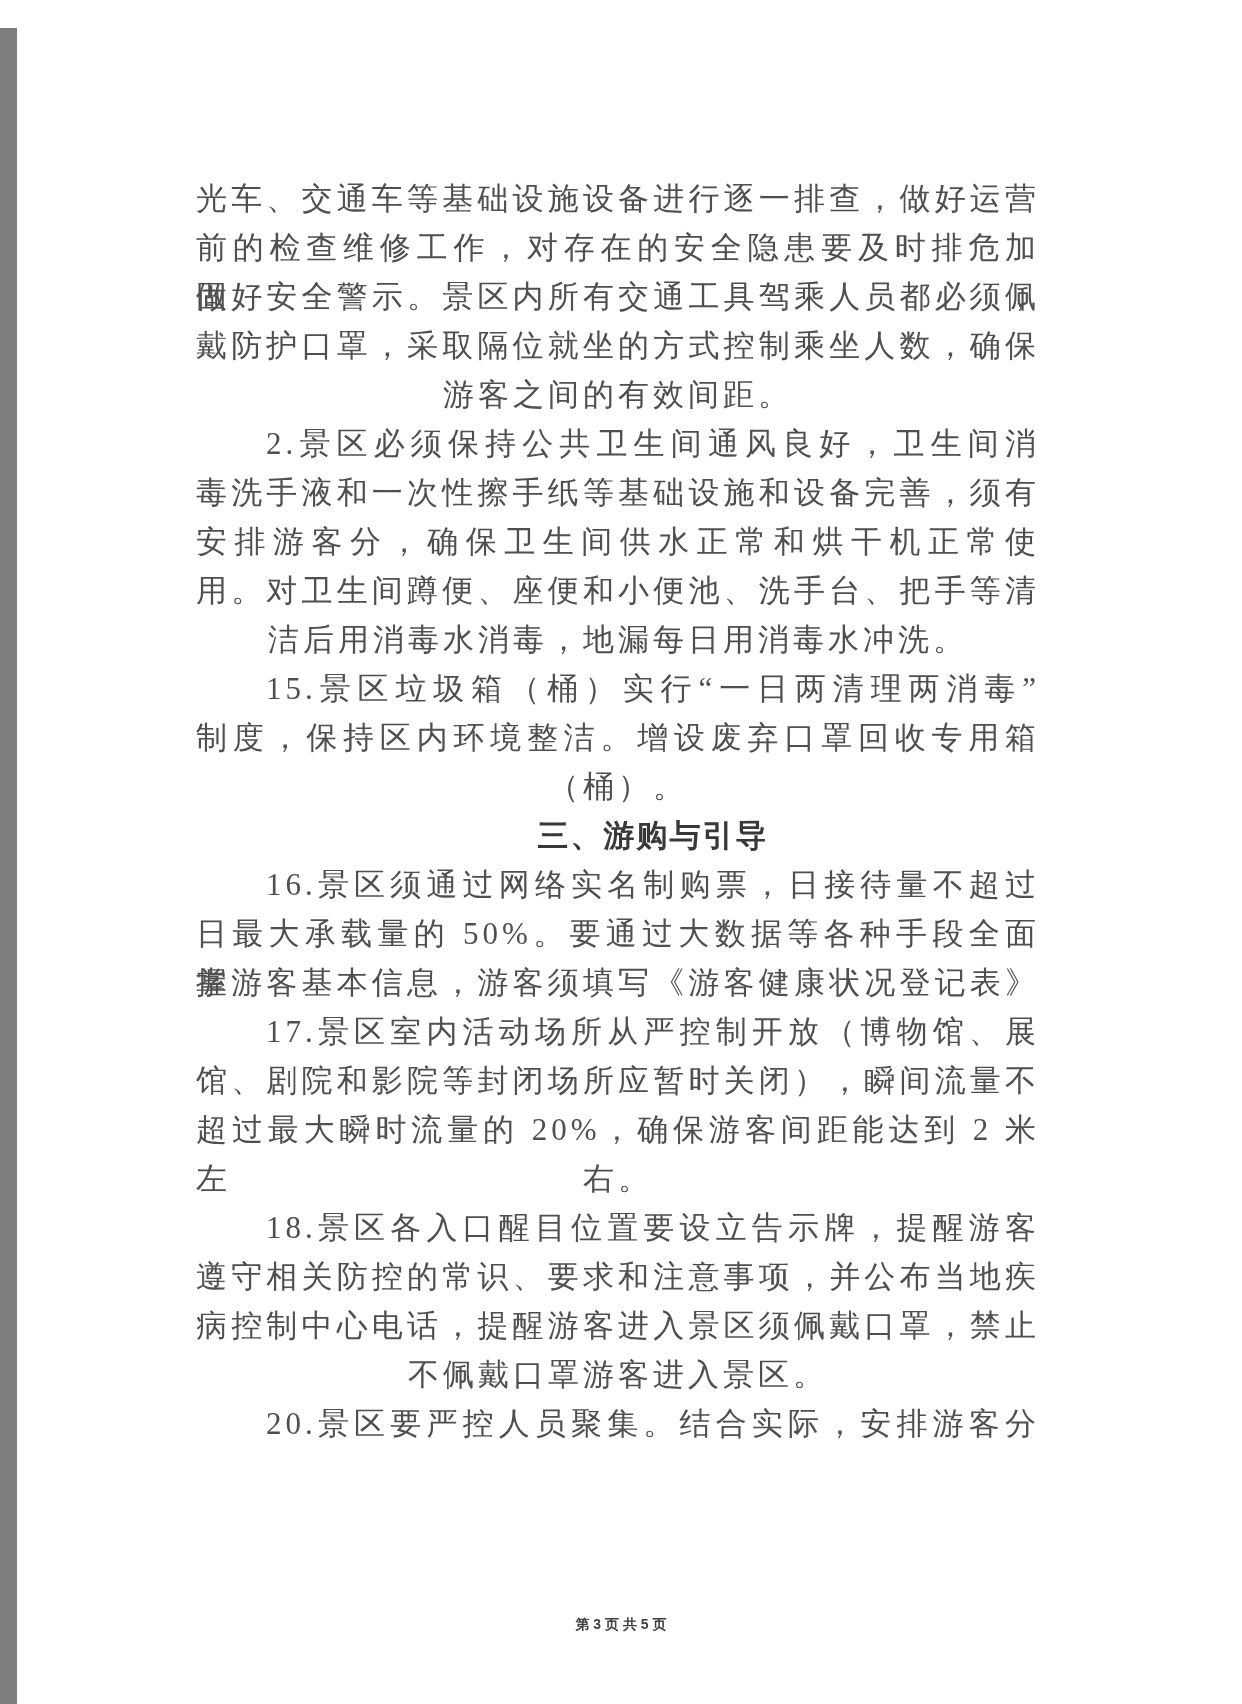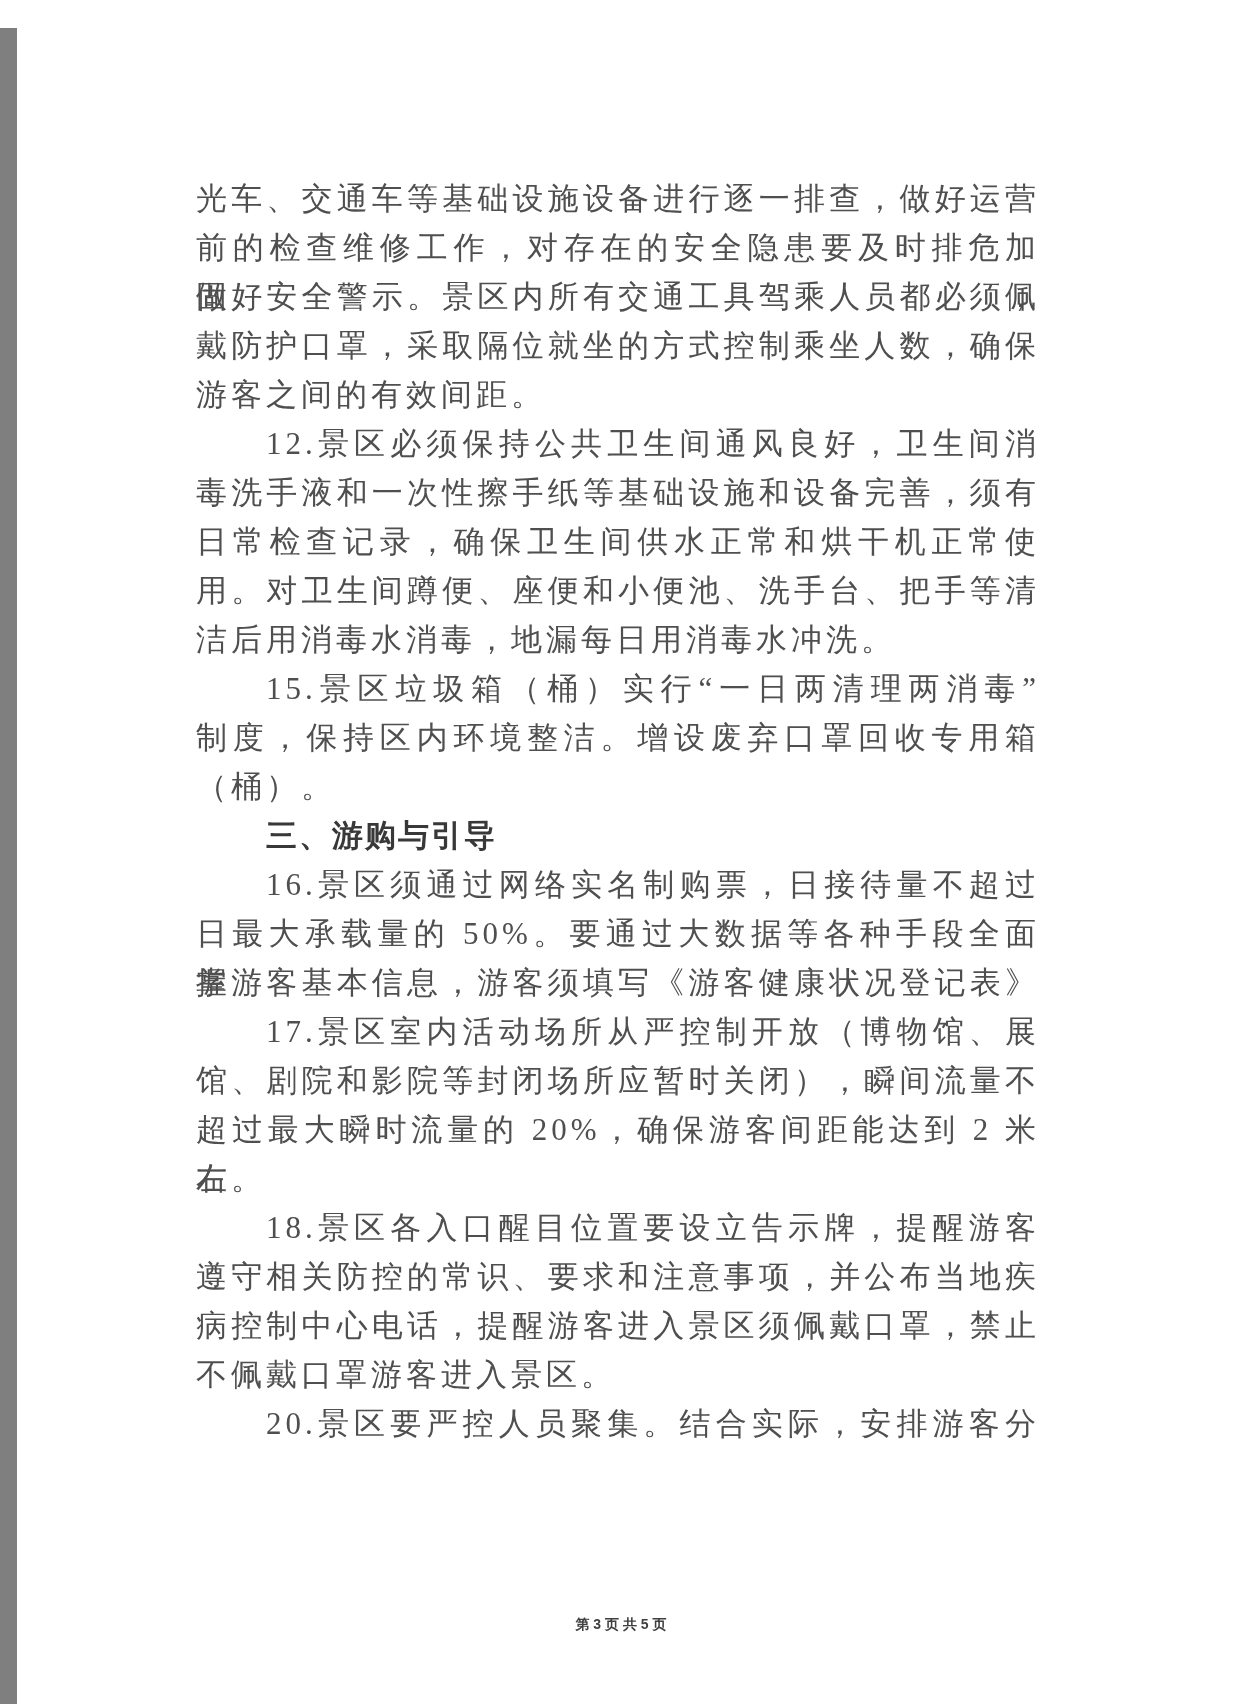--- a/index.html
+++ b/index.html
@@ -37,21 +37,21 @@
     top: 146px;
     width: 844px;
   }
   .ln {
     font-size: 31px;
     line-height: 49px;
     height: 49px;
     letter-spacing: 4px;
     color: var(--text-color, #4f4f4f);
     white-space: nowrap;
-    text-align: left;
+    text-align: center;
   }
   .ln.fill {
     white-space: normal;
     text-align: justify;
     text-align-last: justify;
     text-justify: inter-ideograph;
   }
   .ln.ind {
     padding-left: 70px;
   }
@@ -79,23 +79,23 @@
 <div class="page">
   <div class="edge-stripe left"></div>
   <div class="edge-stripe right"></div>
 
   <div class="doc">
     <div class="ln fill">光车、交通车等基础设施设备进行逐一排查，做好运营</div>
     <div class="ln fill">前的检查维修工作，对存在的安全隐患要及时排危加固，</div>
     <div class="ln fill">做好安全警示。景区内所有交通工具驾乘人员都必须佩</div>
     <div class="ln fill">戴防护口罩，采取隔位就坐的方式控制乘坐人数，确保</div>
     <div class="ln">游客之间的有效间距。</div>
-    <div class="ln ind fill">12.景区必须保持公共卫生间通风良好，卫生间消</div>
+    <div class="ln ind fill">2.景区必须保持公共卫生间通风良好，卫生间消</div>
     <div class="ln fill">毒洗手液和一次性擦手纸等基础设施和设备完善，须有</div>
-    <div class="ln fill">日常检查记录，确保卫生间供水正常和烘干机正常使</div>
+    <div class="ln fill">安排游客分，确保卫生间供水正常和烘干机正常使</div>
     <div class="ln fill">用。对卫生间蹲便、座便和小便池、洗手台、把手等清</div>
     <div class="ln">洁后用消毒水消毒，地漏每日用消毒水冲洗。</div>
     <div class="ln ind fill">15.景区垃圾箱（桶）实行“一日两清理两消毒”</div>
     <div class="ln fill">制度，保持区内环境整洁。增设废弃口罩回收专用箱</div>
     <div class="ln">（桶）。</div>
     <div class="ln ind hd">三、游购与引导</div>
     <div class="ln ind fill">16.景区须通过网络实名制购票，日接待量不超过</div>
     <div class="ln fill">日最大承载量的 50%。要通过大数据等各种手段全面掌</div>
     <div class="ln fill">握游客基本信息，游客须填写《游客健康状况登记表》</div>
     <div class="ln ind fill">17.景区室内活动场所从严控制开放（博物馆、展</div>

